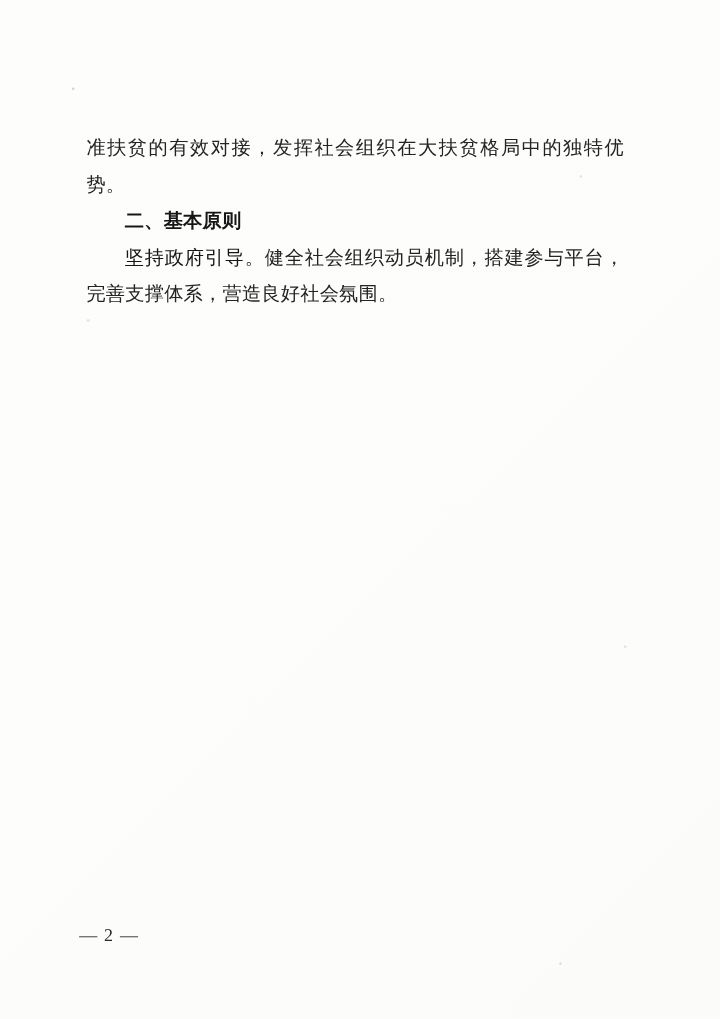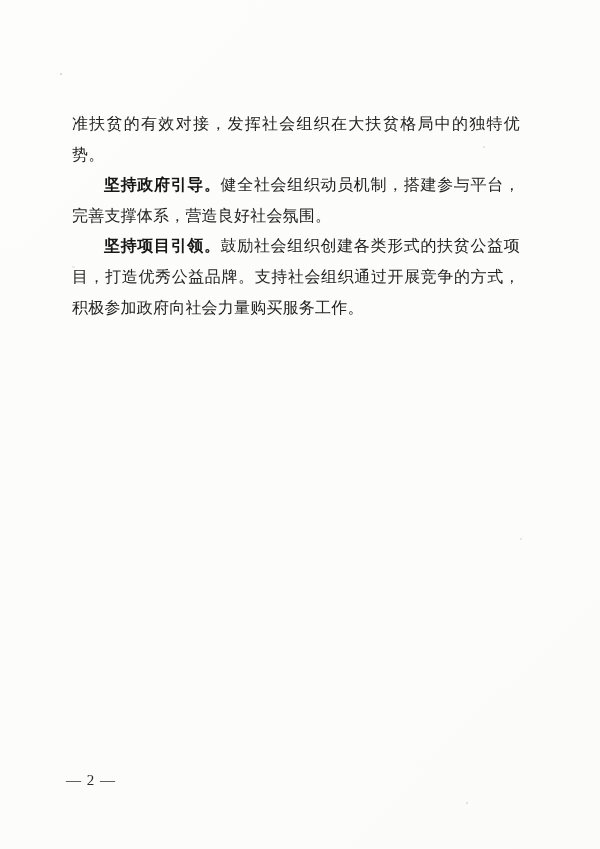--- a/index.html
+++ b/index.html
@@ -40,21 +40,21 @@
     text-indent: 0;
   }
 
   .para.heading {
     font-weight: bold;
     color: #161616;
     text-align: left;
   }
 
   .lead {
-    font-weight: bold;
+    font-weight: normal;
     color: #161616;
   }
 
   .page-number {
     position: absolute;
     left: 66px;
     top: 772px;
     font-size: 15px;
     color: #2a2a2a;
     letter-spacing: 1px;
@@ -73,22 +73,22 @@
   .speck.s3 { left: 520px; top: 538px; width: 2px; height: 2px; opacity: 0.3; }
   .speck.s4 { left: 466px; top: 802px; width: 2px; height: 2px; opacity: 0.35; }
   .speck.s5 { left: 72px;  top: 266px; width: 3px; height: 2px; opacity: 0.25; }
 </style>
 </head>
 <body>
 
 <div class="page">
   <div class="content">
       <div class="para continuation">准扶贫的有效对接，发挥社会组织在大扶贫格局中的独特优势。</div>
+      <div class="para heading">二、基本原则</div>
       <div class="para body"><span class="lead">坚持政府引导。</span>健全社会组织动员机制，搭建参与平台，完善支撑体系，营造良好社会氛围。</div>
-      <div class="para body"><span class="lead">坚持项目引领。</span>鼓励社会组织创建各类形式的扶贫公益项目，打造优秀公益品牌。支持社会组织通过开展竞争的方式，积极参加政府向社会力量购买服务工作。</div>
     </div>
 
   <div class="page-number">— 2 —</div>
 
   <div class="speck s1"></div>
   <div class="speck s2"></div>
   <div class="speck s3"></div>
   <div class="speck s4"></div>
   <div class="speck s5"></div>
 </div>

